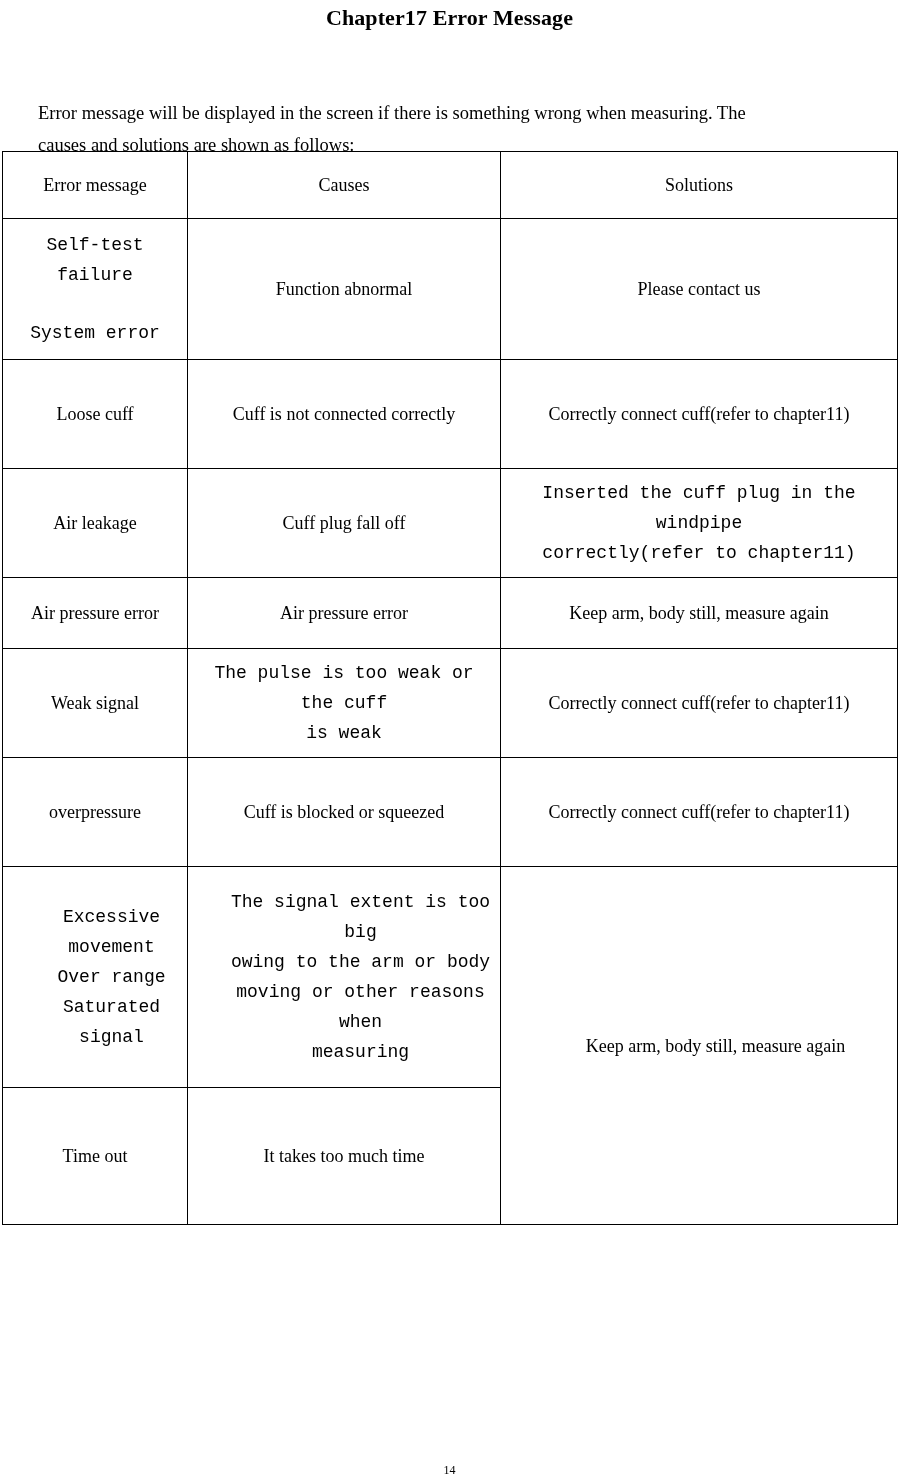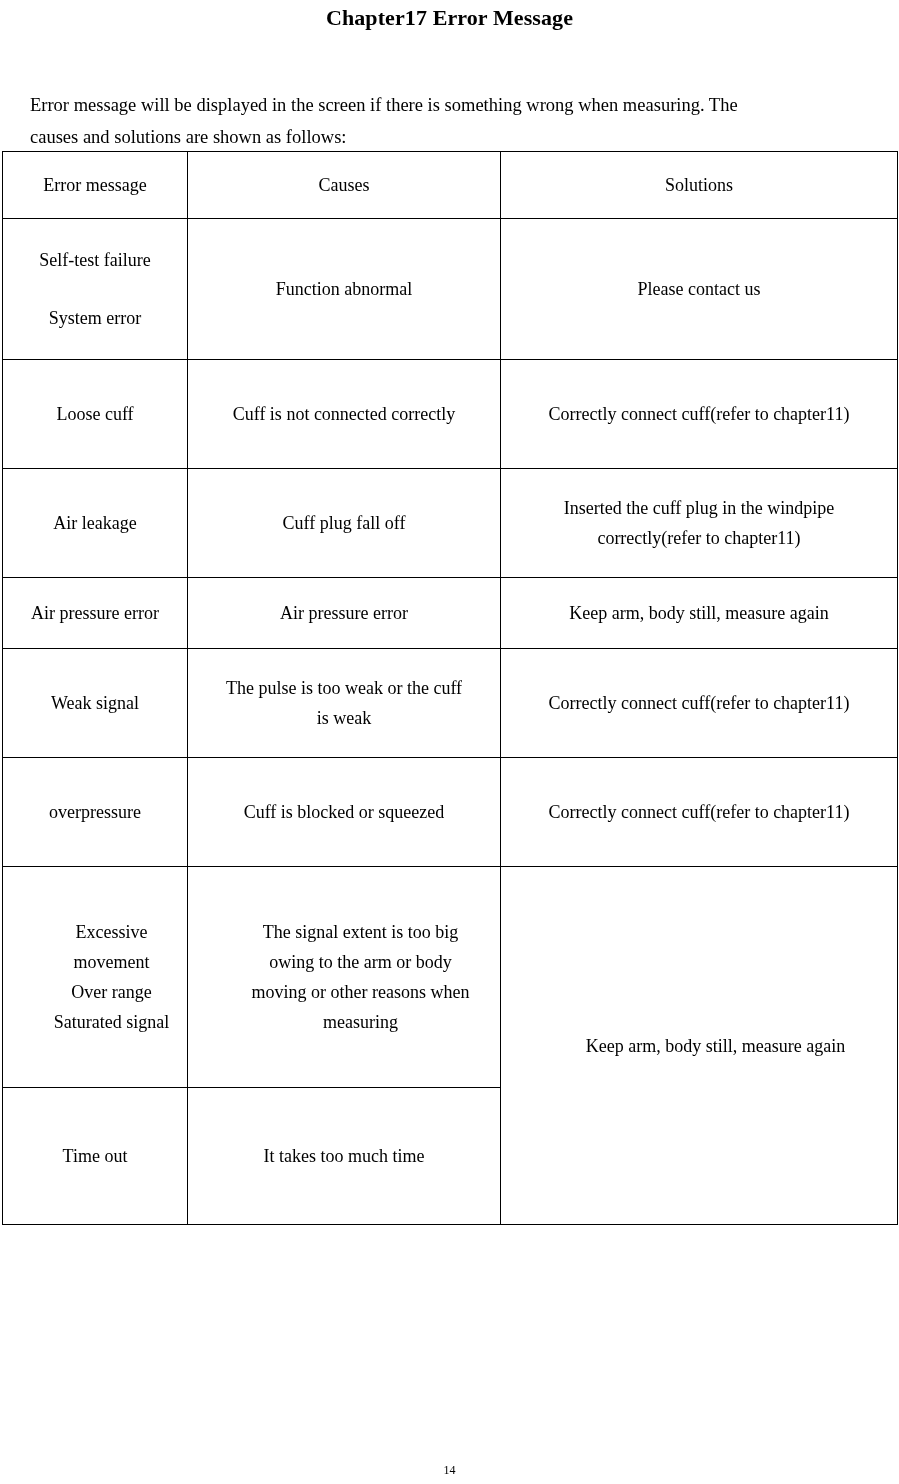--- a/index.html
+++ b/index.html
@@ -29,21 +29,21 @@
     text-align: center;
     font-size: 22px;
     font-weight: bold;
     line-height: 30px;
     margin: 3px 0 16px 0;
     letter-spacing: 0.1px;
   }
 
   
   .intro {
-    margin: 8px;
+    margin: 16px;
     padding: 0 22px 0 22px;
     font-size: 18.5px;
     line-height: 32px;
     text-align: justify;
     text-justify: inter-word;
     position: absolute;
     top: 78px;
     left: 0;
     right: 0;
   }
@@ -75,21 +75,21 @@
   .row-head td { height: 58px; text-align: center; }
   .row-selftest td { height: 132px; }
   .row-loose td   { height: 100px; }
   .row-air td     { height: 100px; }
   .row-press td   { height: 62px; }
   .row-weak td    { height: 100px; }
   .row-over td    { height: 100px; }
   .row-exc td     { height: 212px; padding-left: 38px; }
   .row-time td    { height: 128px; }
 
-  .stack-line { display: block; }
+  .stack-line { display: block; font-family: Liberation Mono, monospace; }
   .stack-gap { display: block; height: 28px; }
 
   
   .multi { line-height: 44px; }
   .multi-3 { line-height: 58px; }
 
   
   .page-number {
     position: absolute;
     bottom: 8px;

